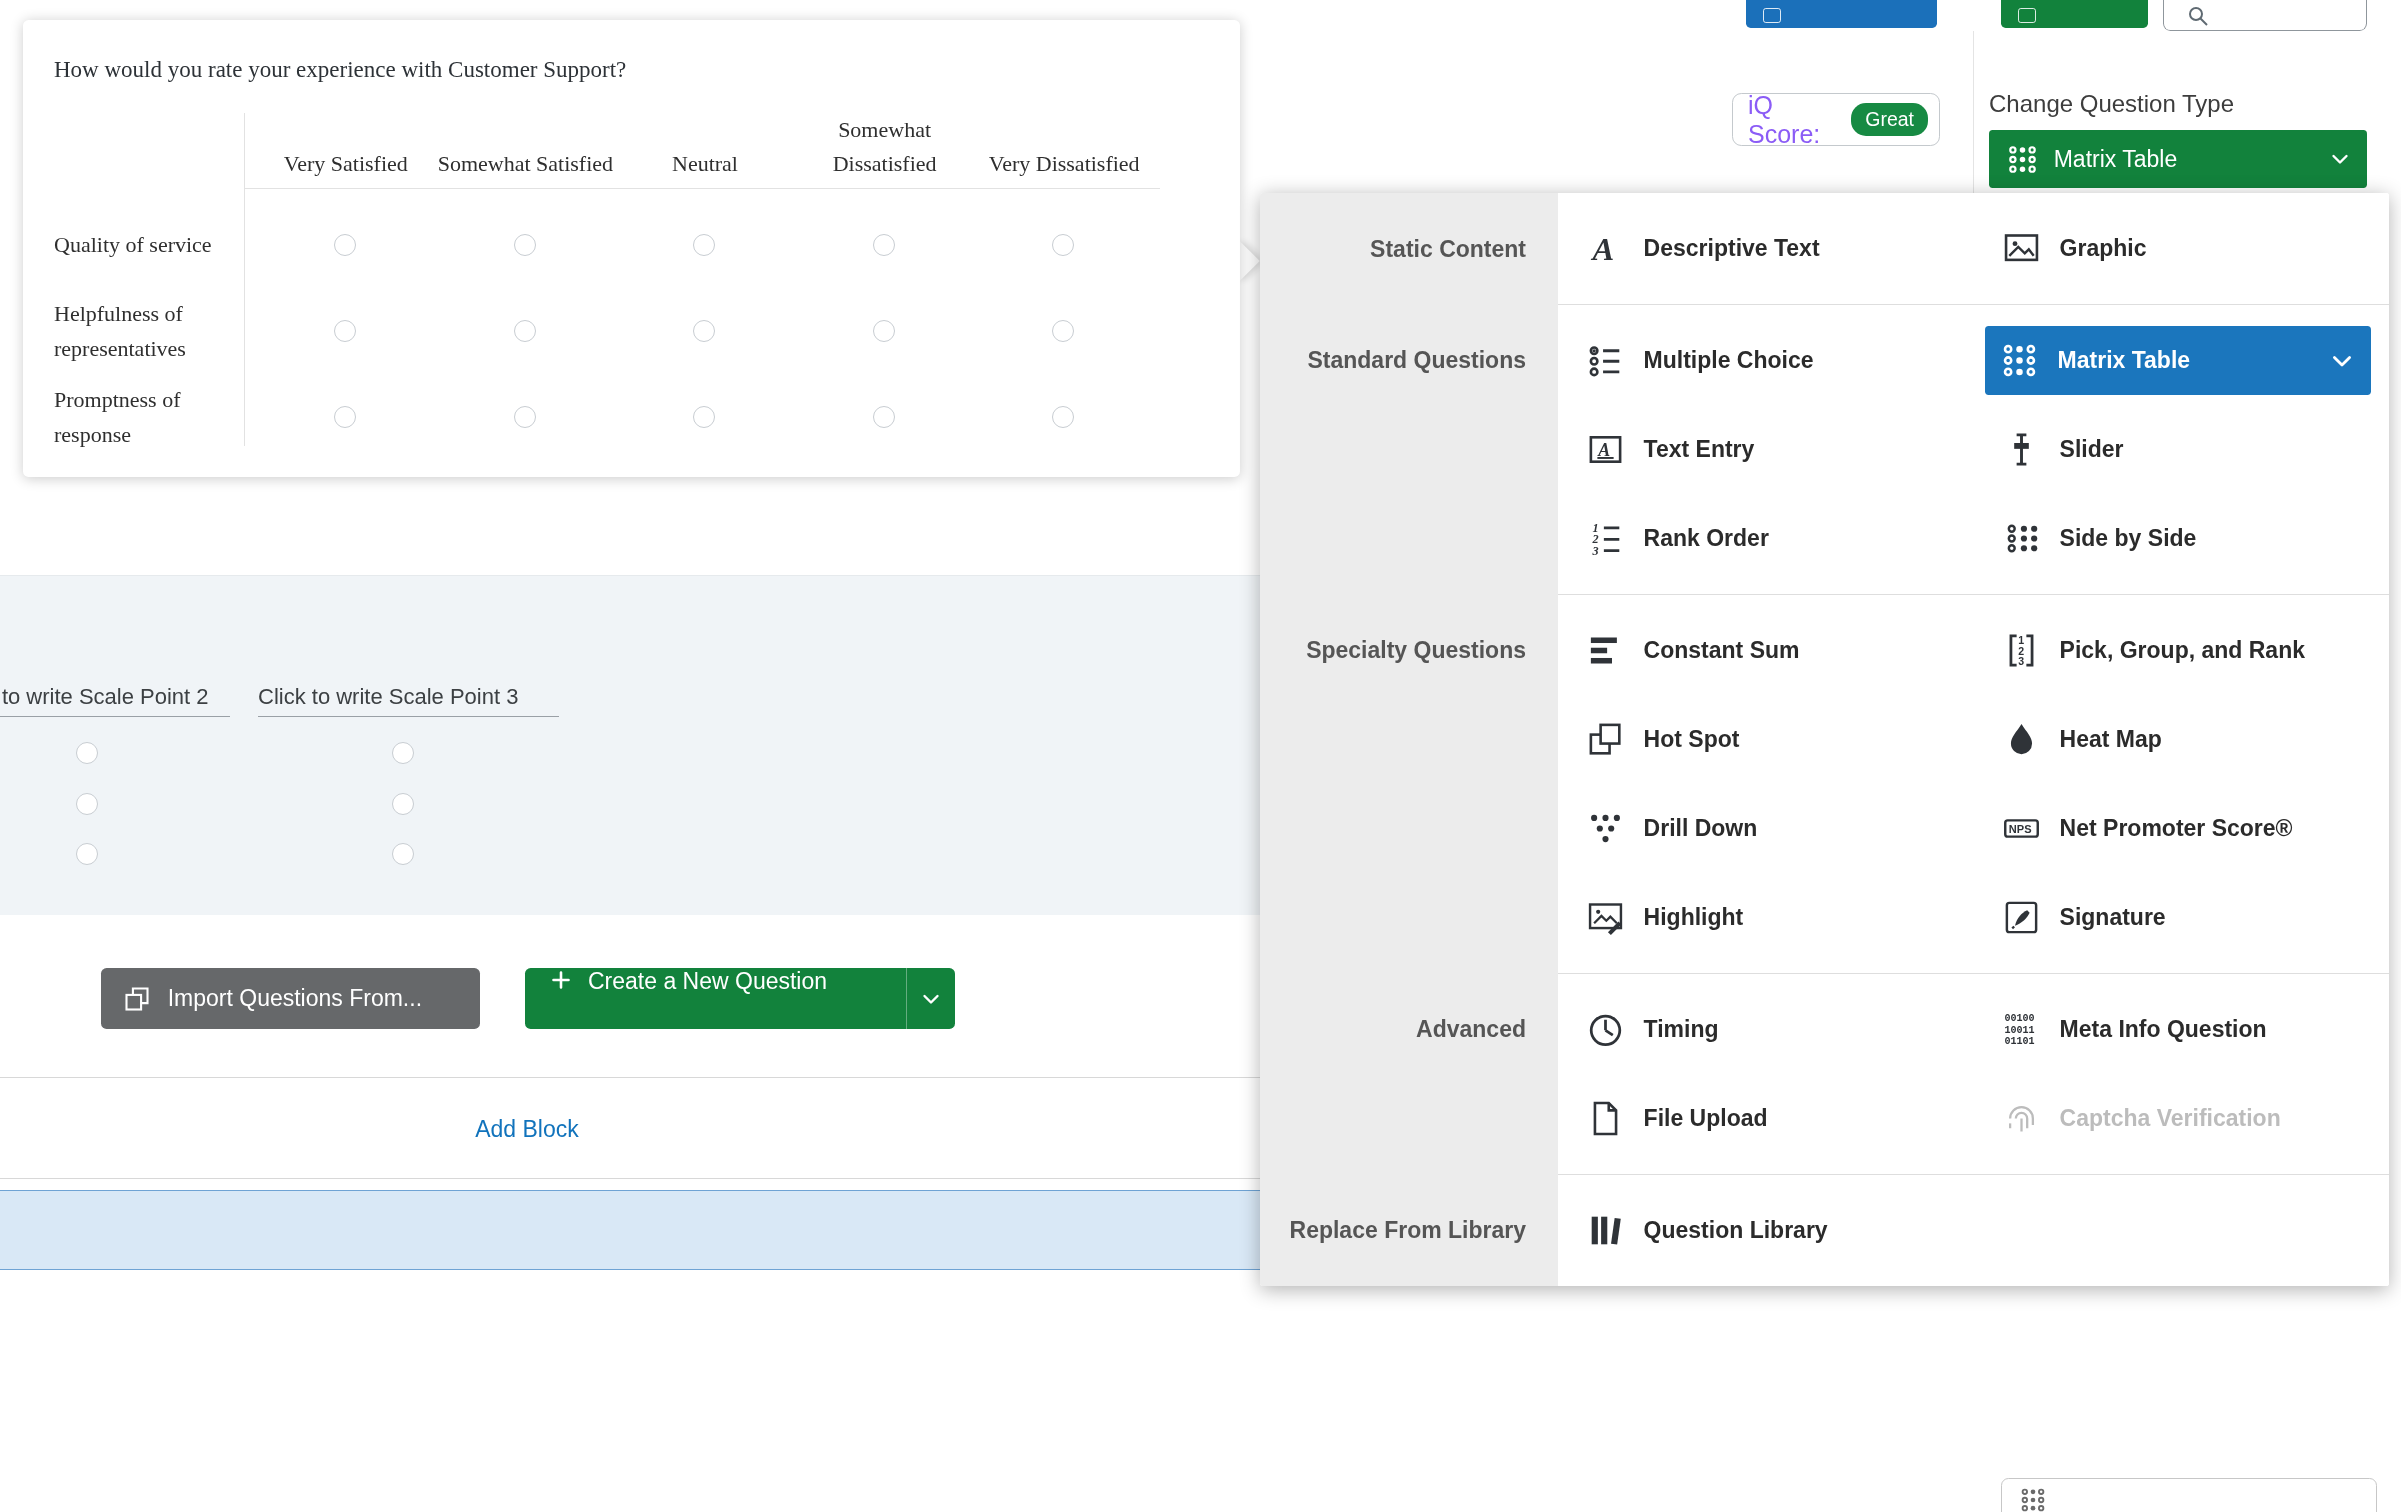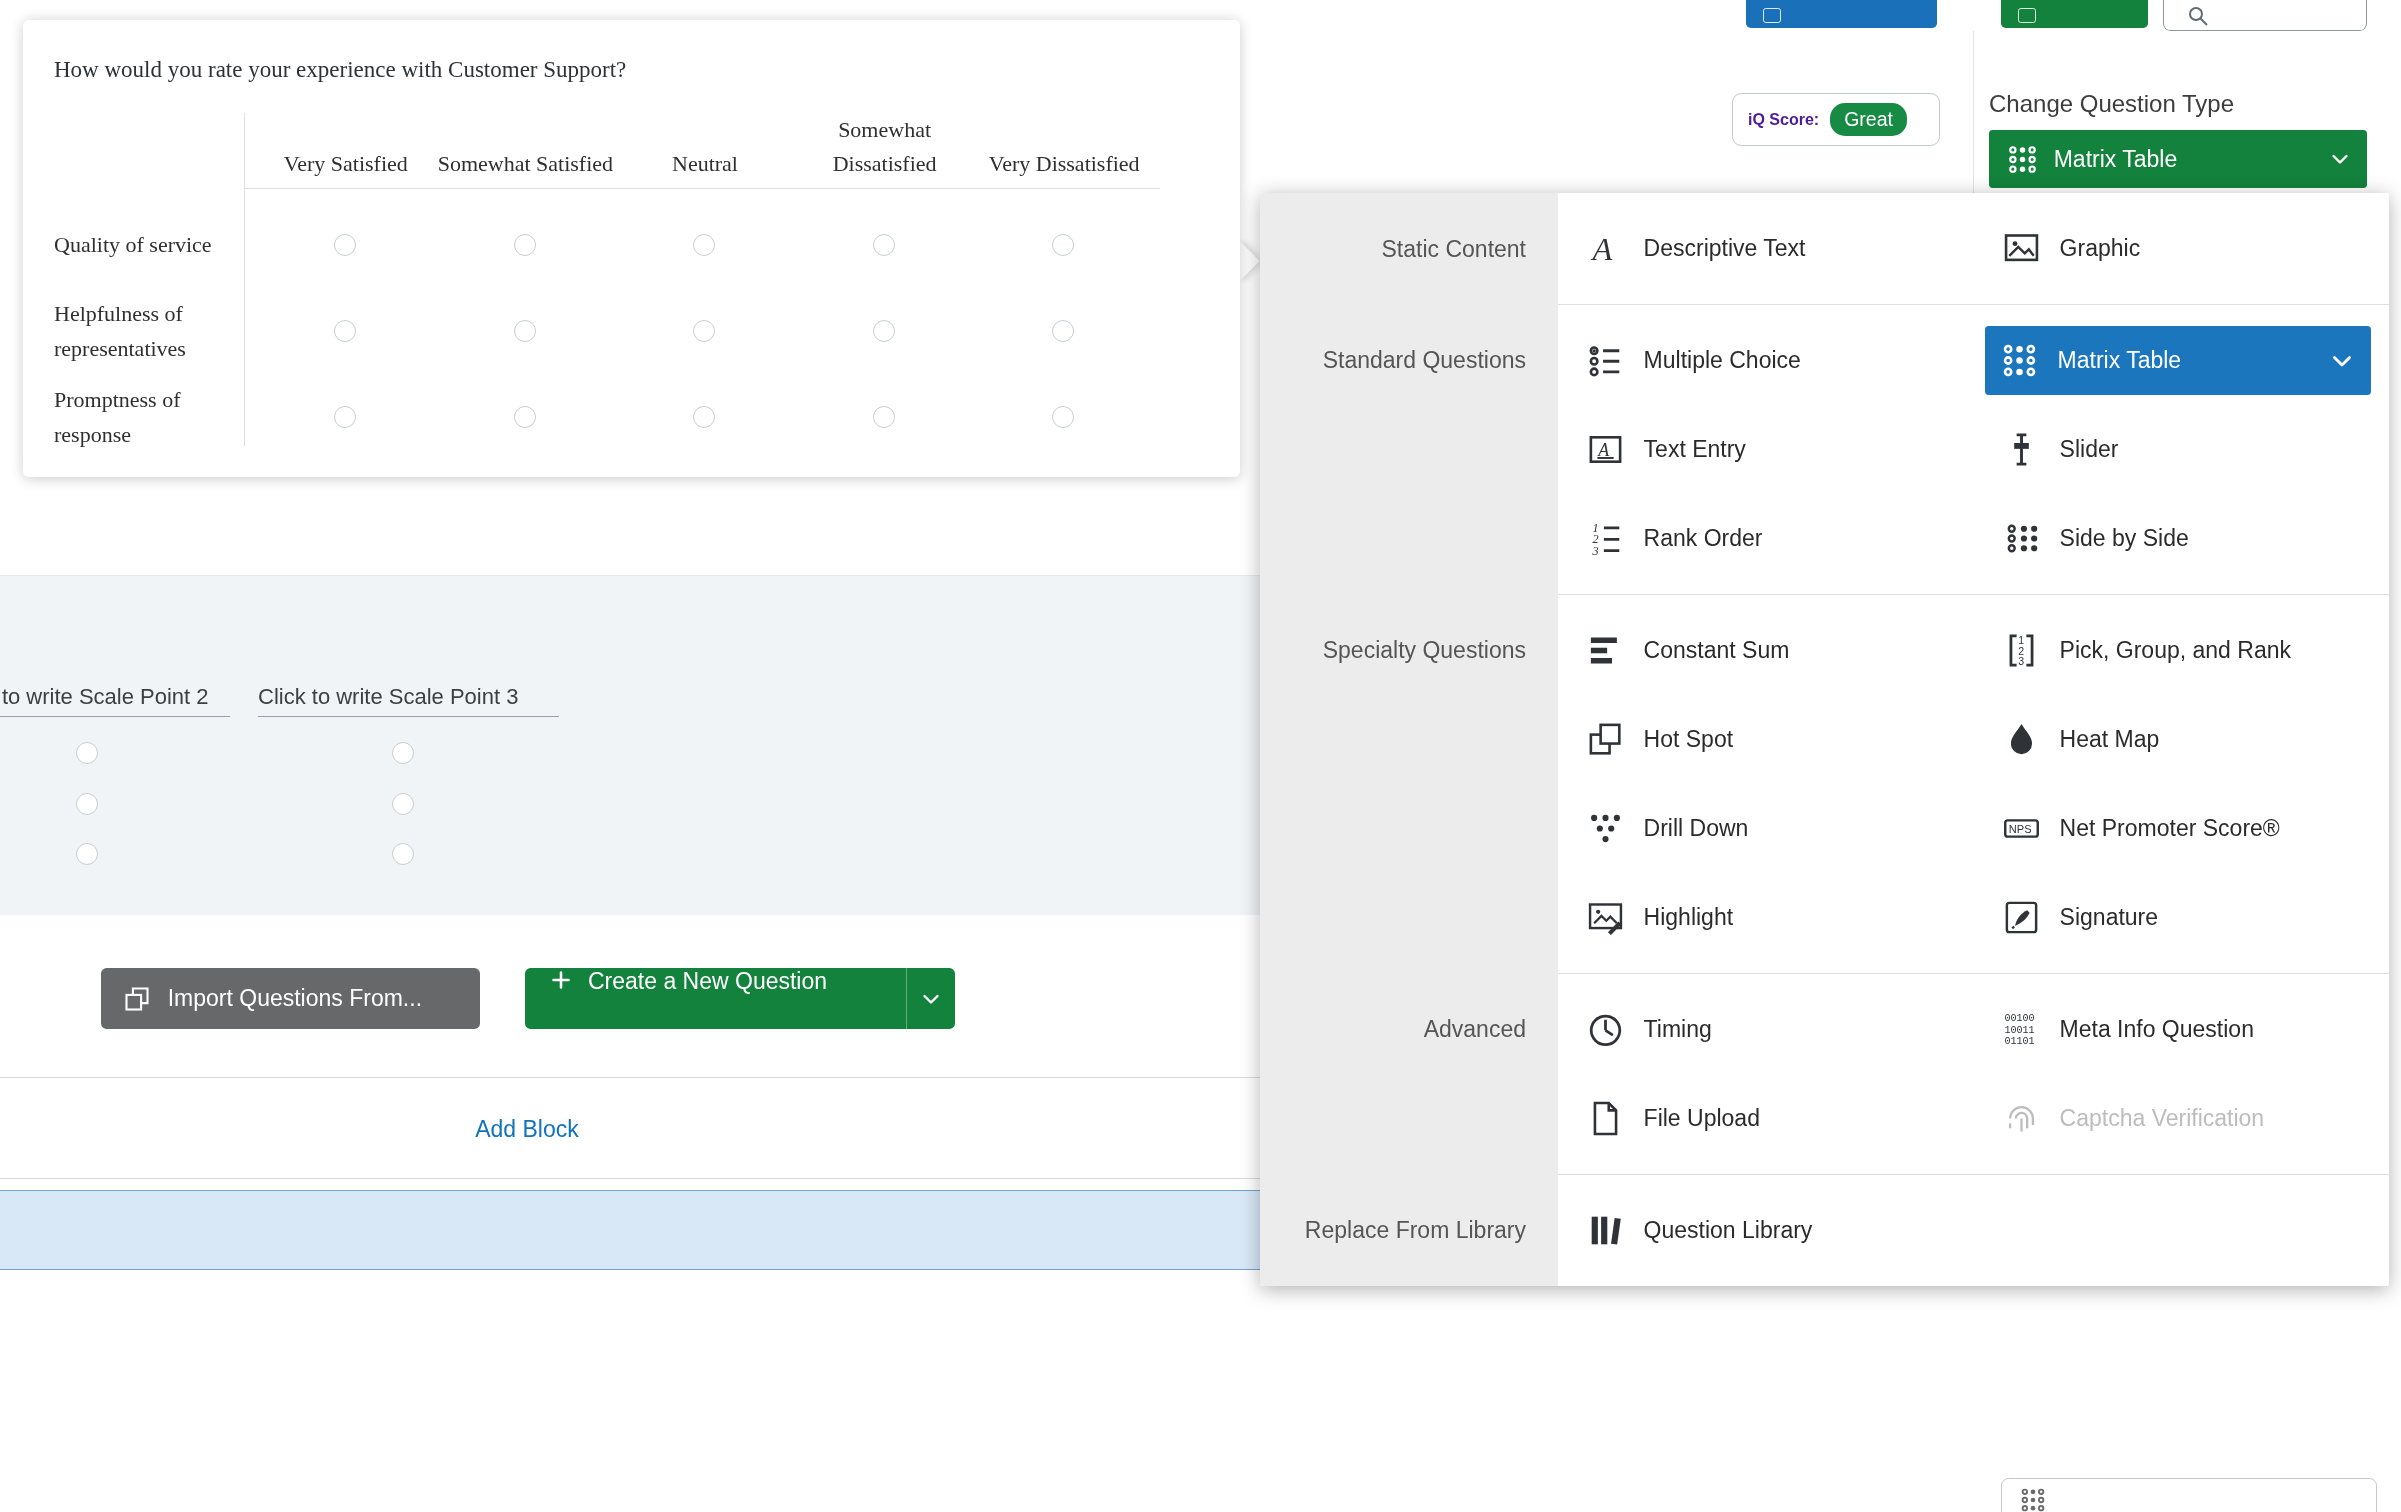--- a/index.html
+++ b/index.html
@@ -17,21 +17,21 @@
   #tbBlue{left:1746px;top:0;width:191px;height:28px;background:var(--blue,#1b70ba);border-radius:0 0 4.7px 4.7px;}
   #tbGreen{left:2001px;top:0;width:147px;height:28px;background:var(--green,#12823c);border-radius:0 0 4.7px 4.7px;}
   .ghost{position:absolute;left:16.7px;top:8.4px;width:16.7px;height:13px;border:1.9px solid rgba(255,255,255,.85);border-radius:2.8px;}
   #tbSearch{left:2163px;top:0;width:204px;height:31px;background:#fff;border:1.9px solid #8f969c;border-top:none;
     border-radius:0 0 7.4px 7.4px;box-sizing:border-box;display:flex;align-items:flex-start;padding:3.7px 0 0 22px;color:#5f6a72;}
   #sbLine{left:1973px;top:31px;width:0;height:163px;border-left:0.9px solid #e4e4e4;}
 
   
   #iqPill{left:1732px;top:93px;width:208px;height:53px;background:#fff;border:1.9px solid #c4c9cd;border-radius:9.3px;
     box-sizing:border-box;display:flex;align-items:center;padding:0 11px 0 15px;gap:11px;}
-  #iqPill .iq-label{font-size:16px;color:#4c1d95;font-weight:bold;}
+  #iqPill .iq-label{font-size:25px;color:#8b5cf6;}
   #iqBadge{background:var(--badgeGreen,#178a43);color:#fff;font-size:19.5px;border-radius:15px;padding:4.7px 14px;}
 
   
   #panelTitle{left:1989px;top:90px;font-size:24px;color:#3d3d3d;}
   #typeBtn{left:1989px;top:130px;width:378px;height:58px;background:var(--green,#12823c);border-radius:3.7px;
     display:flex;align-items:center;color:#fff;cursor:pointer;}
   #typeBtn .tb-icon{margin-left:16.7px;}
   #typeBtn .tb-label{font-size:23px;margin-left:15px;}
   #typeBtn .tb-chev{margin-left:auto;margin-right:15px;}
 
@@ -67,21 +67,21 @@
   .create-chev{width:48px;background:var(--green,#12823c);border-radius:0 5.6px 5.6px 0;border-left:0.9px solid rgba(255,255,255,.35);
     display:flex;align-items:center;justify-content:center;color:#fff;cursor:pointer;}
   .hr{left:0;width:1260px;height:0;border-top:0.9px solid #d8d8d8;}
   #div1{top:1077px;} #div2{top:1178px;}
   #addBlock{left:527px;top:1116px;transform:translateX(-50%);font-size:23px;color:var(--linkBlue,#1173bc);cursor:pointer;}
   #blueBar{left:0;top:1190px;width:1260px;height:80px;background:var(--barFill,#d9e8f6);
     border-top:0.9px solid var(--barBorder,#6fa3d4);border-bottom:0.9px solid var(--barBorder,#6fa3d4);box-sizing:border-box;}
 
   
   #menuPanel{left:1260px;top:193px;width:1129px;background:#fff;border-radius:2.8px;z-index:20;
-    box-shadow:0 3.7px 20.5px rgba(0,0,0,.30);display:flex;flex-direction:column;overflow:hidden;}
+    box-shadow:0 3.7px 20.5px rgba(0,0,0,.30);display:flex;flex-direction:column;overflow:hidden;font-weight:bold;}
   .menu-section{display:flex;}
   .menu-cat{width:298px;flex:0 0 298px;background:#ececec;box-sizing:border-box;text-align:right;
     padding:42px 32px 0 0;font-size:23px;line-height:28px;color:#555;}
   .menu-items{width:831px;display:grid;grid-template-columns:416px 416px;grid-auto-rows:89px;
     padding:11px 0;box-sizing:border-box;background:#fff;}
   .menu-section:not(:first-child) .menu-items{border-top:0.9px solid #dedede;}
   .mi{display:flex;align-items:center;gap:18.6px;padding-left:28px;box-sizing:border-box;color:#2f3338;cursor:pointer;}
   .mi-icon{width:39px;height:39px;flex:0 0 39px;}
   .mi-icon svg{display:block;width:100%;height:100%;}
   .mi-label{font-size:23px;color:#2b2b2b;white-space:nowrap;}

